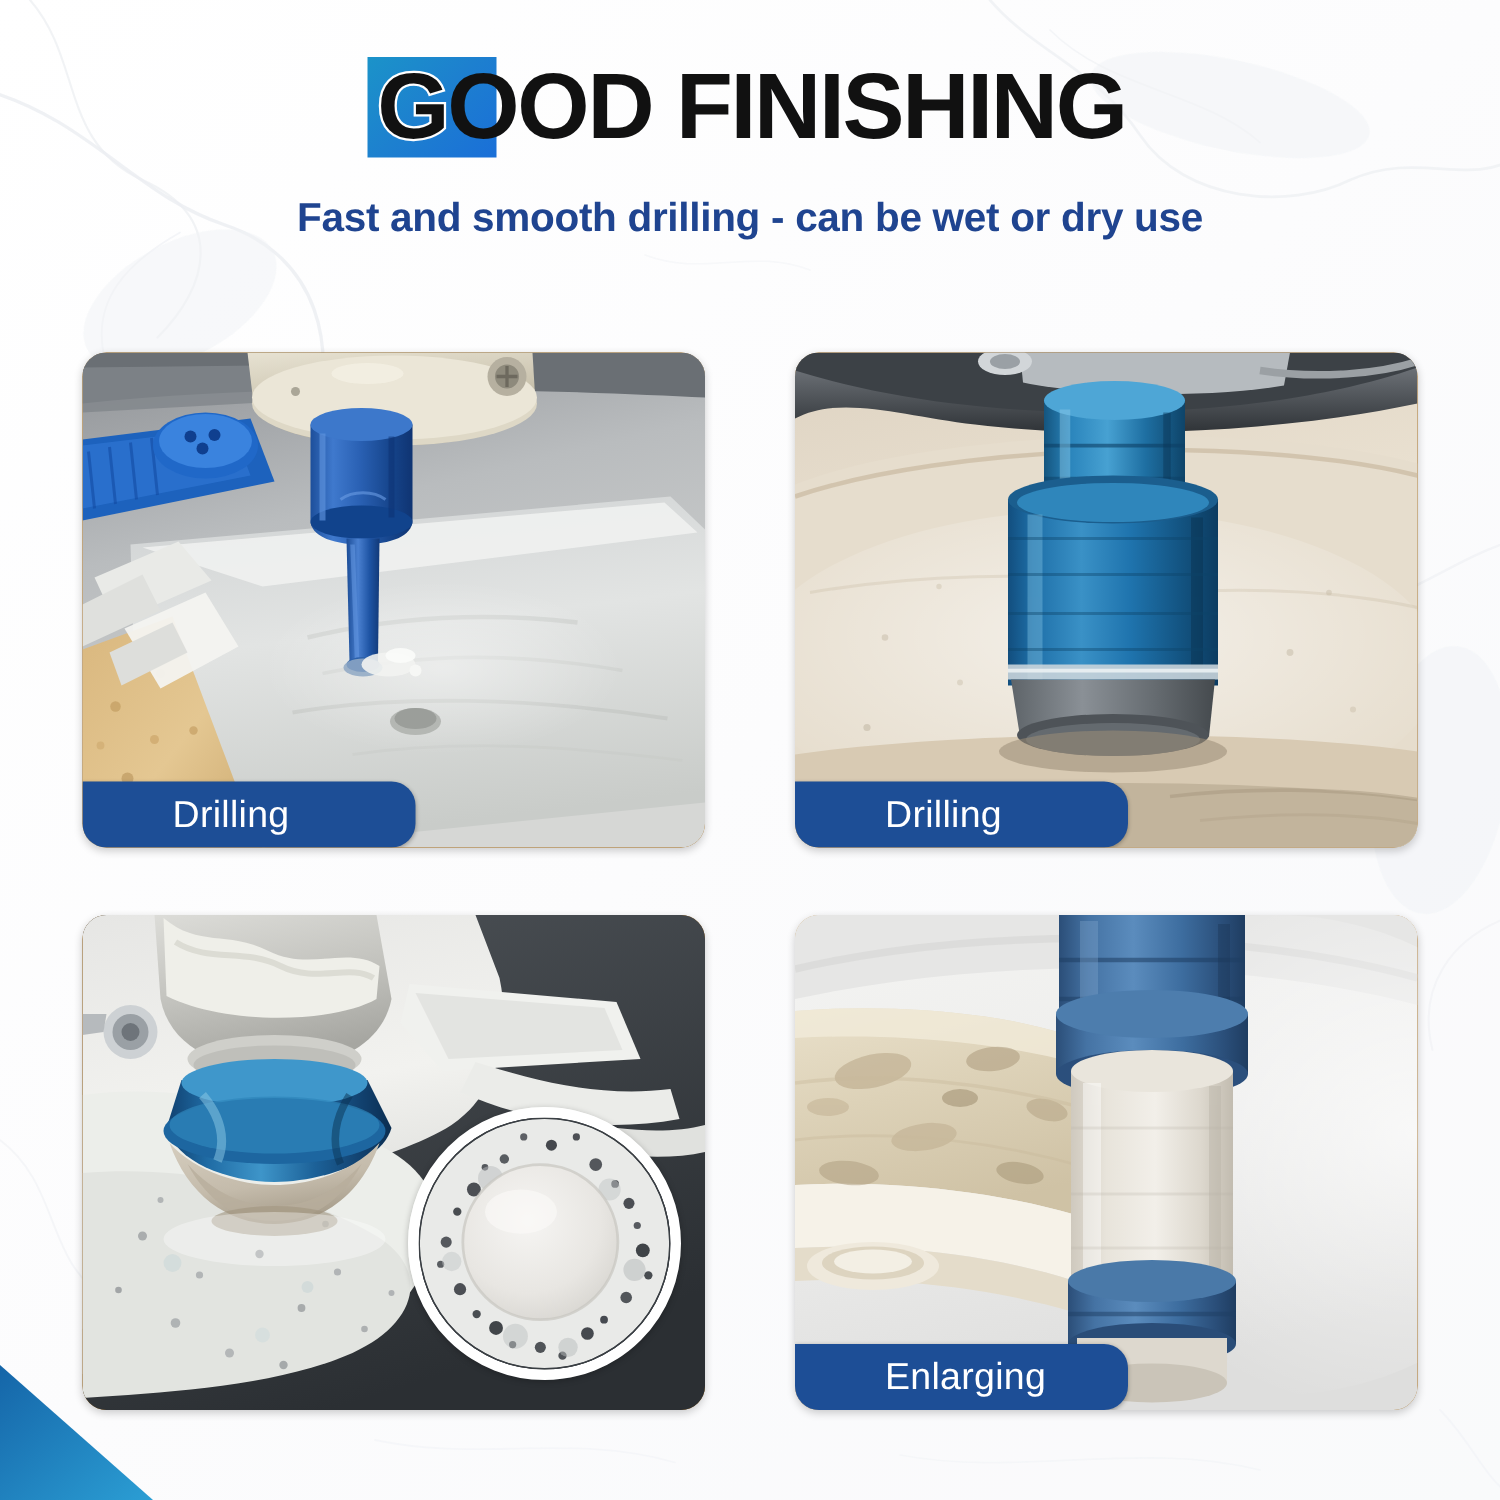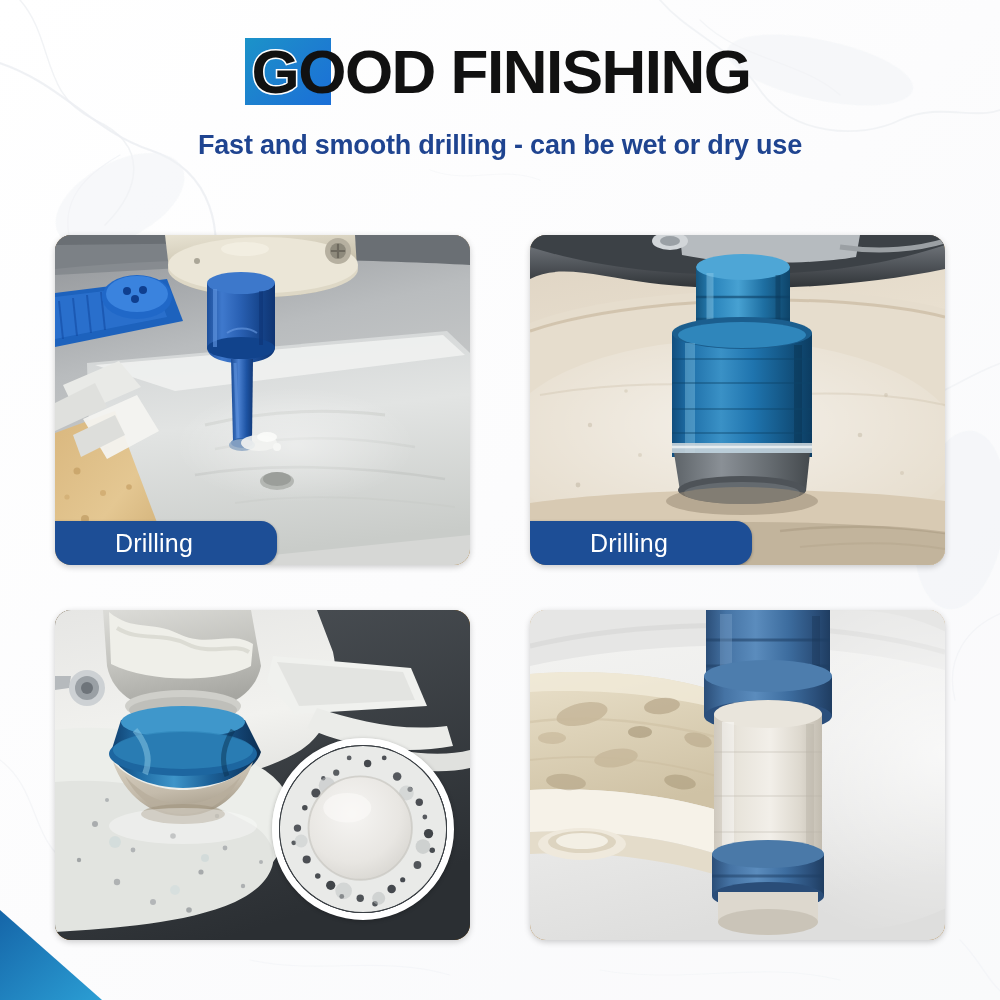--- a/index.html
+++ b/index.html
@@ -718,20 +718,23 @@
 
           <path d="M182,244 L294,244 L294,286 L182,286 Z" fill="url(#c4blue)"></path>
           <ellipse cx="238" cy="244" rx="56" ry="14" fill="#4a79a8"></ellipse>
           <ellipse cx="238" cy="286" rx="56" ry="14" fill="#2a4d78"></ellipse>
           <path d="M182,266 L294,266" stroke="#1f3f64" stroke-width="3" opacity="0.5"></path>
 
           <path d="M188,282 L288,282 L288,312 L188,312 Z" fill="#ddd8ce"></path>
           <ellipse cx="238" cy="312" rx="50" ry="13" fill="#cac4b8"></ellipse>
         </svg>
       </div>
+      <div class="card-label">
+        <span class="card-label-text">Enlarging</span>
+      </div>
     </div>
 
   </div>
 
   <svg class="corner-triangle" viewBox="0 0 110 90" preserveAspectRatio="none">
     <defs>
       <linearGradient id="triGrad" x1="0" y1="0" x2="1" y2="1">
         <stop offset="0%" stop-color="#1565a8"></stop>
         <stop offset="100%" stop-color="#2b9ed4"></stop>
       </linearGradient>

